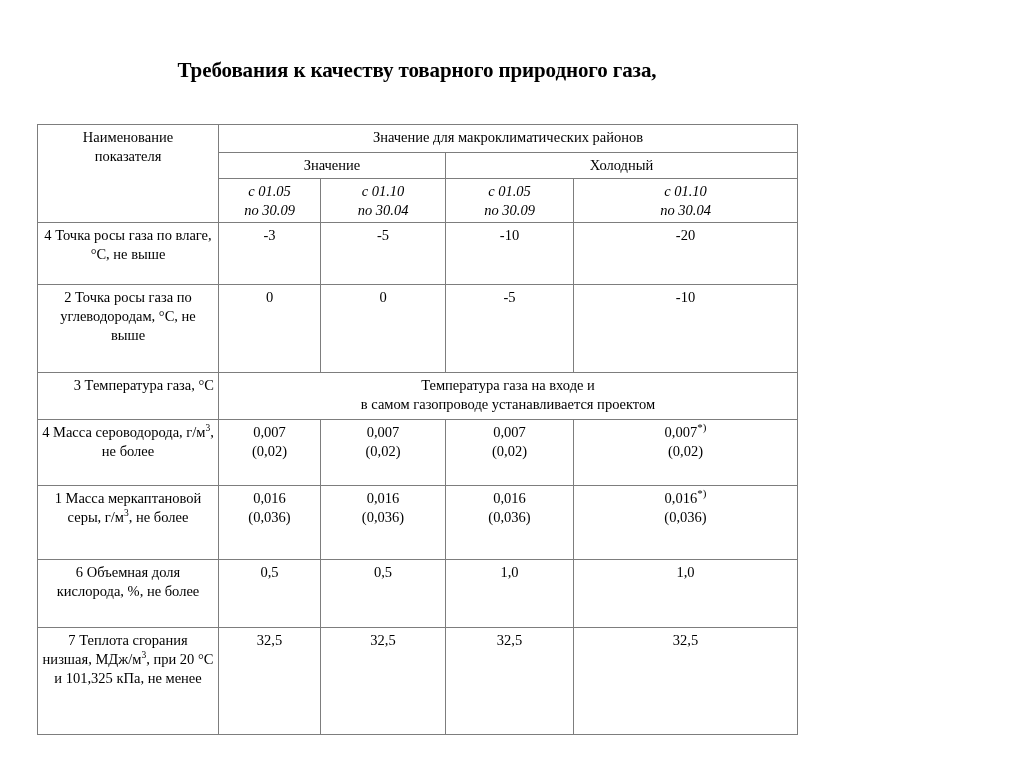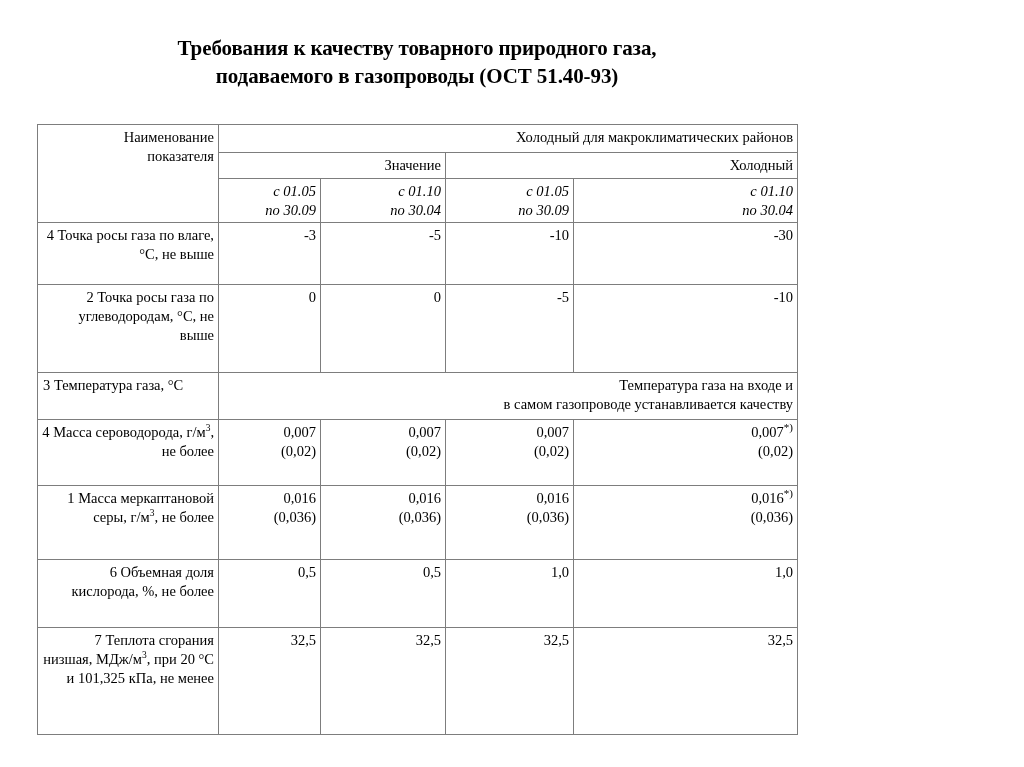--- a/index.html
+++ b/index.html
@@ -21,21 +21,21 @@
     position: relative;
     width: 1024px;
     height: 767px;
     background: #ffffff;
   }
 
   
   .title-block {
     position: absolute;
     left: 37px;
-    top: 34px;
+    top: 56px;
     width: 760px;
     text-align: center;
     font-weight: bold;
     font-size: 21px;
     line-height: 28px;
     letter-spacing: -0.1px;
   }
   .title-line {
     display: block;
     white-space: nowrap;
@@ -55,21 +55,21 @@
     width: 760px;
     font-size: 14.5px;
     line-height: 19px;
   }
 
   table.spec td,
   table.spec th {
     border: 1px solid #7d7d7d;
     padding: 3px 4px 2px 4px;
     vertical-align: top;
-    text-align: right;
+    text-align: center;
     font-weight: normal;
   }
 
   th.hd {
     font-weight: bold;
     font-size: 14.5px;
     line-height: 19px;
     vertical-align: top;
   }
 
@@ -91,21 +91,21 @@
   tr.r-5 { height: 74px; }
   tr.r-6 { height: 68px; }
   tr.r-7 { height: 107px; }
 
   td.name {
     text-align: center;
     padding-left: 6px;
     padding-right: 6px;
   }
   td.name.lead {
-    text-align: left;
+    text-align: right;
     padding-left: 5px;
   }
   td.val {
     text-align: center;
   }
   td.merged {
     text-align: center;
     vertical-align: top;
   }
 
@@ -120,39 +120,38 @@
     line-height: 0;
   }
 </style>
 </head>
 <body>
 
 <div class="page">
 
   <div class="title-block">
     <span class="title-line">Требования к качеству товарного природного газа,</span>
-    <span class="title-line">подаваемого в газопроводы (ОСТ 51.40-93)</span>
   </div>
 
   <div class="table-wrap">
     <table class="spec">
       <colgroup>
         <col class="c0">
           <col class="c1">
           <col class="c2">
           <col class="c3">
           <col class="c4">
       </colgroup>
       <thead>
         <tr class="r-head-1">
           <th class="hd" rowspan="3">
             <span>Наименование</span><br>
             <span>показателя</span>
           </th>
-          <th class="hd" colspan="4">Холодный для макроклиматических районов</th>
+          <th class="hd" colspan="4">Значение для макроклиматических районов</th>
         </tr>
         <tr class="r-head-2">
           <th class="hd" colspan="2">Значение</th>
           <th class="hd" colspan="2">Холодный</th>
         </tr>
         <tr class="r-head-3">
           <th class="hd">
             <span>с 01.05</span><br>
             <span>по 30.09</span>
           </th>
@@ -170,36 +169,36 @@
           </th>
         </tr>
       </thead>
       <tbody>
 
         <tr class="r-1">
           <td class="name">4 Точка росы газа по влаге, °С, не выше</td>
           <td class="val">-3</td>
           <td class="val">-5</td>
           <td class="val">-10</td>
-          <td class="val">-30</td>
+          <td class="val">-20</td>
         </tr>
 
         <tr class="r-2">
           <td class="name">2 Точка росы газа по углеводородам, °С, не выше</td>
           <td class="val">0</td>
           <td class="val">0</td>
           <td class="val">-5</td>
           <td class="val">-10</td>
         </tr>
 
         <tr class="r-3">
           <td class="name lead">3 Температура газа, °С</td>
           <td class="merged" colspan="4">
             <span>Температура газа на входе и</span><br>
-            <span>в самом газопроводе устанавливается качеству</span>
+            <span>в самом газопроводе устанавливается проектом</span>
           </td>
         </tr>
 
         <tr class="r-4">
           <td class="name"><span>4 Масса сероводорода, г/м</span><span class="sup">3</span><span>, не более</span></td>
           <td class="val"><span>0,007</span><br><span>(0,02)</span></td>
           <td class="val"><span>0,007</span><br><span>(0,02)</span></td>
           <td class="val"><span>0,007</span><br><span>(0,02)</span></td>
           <td class="val"><span>0,007</span><span class="sup-star">*)</span><br><span>(0,02)</span></td>
         </tr>

